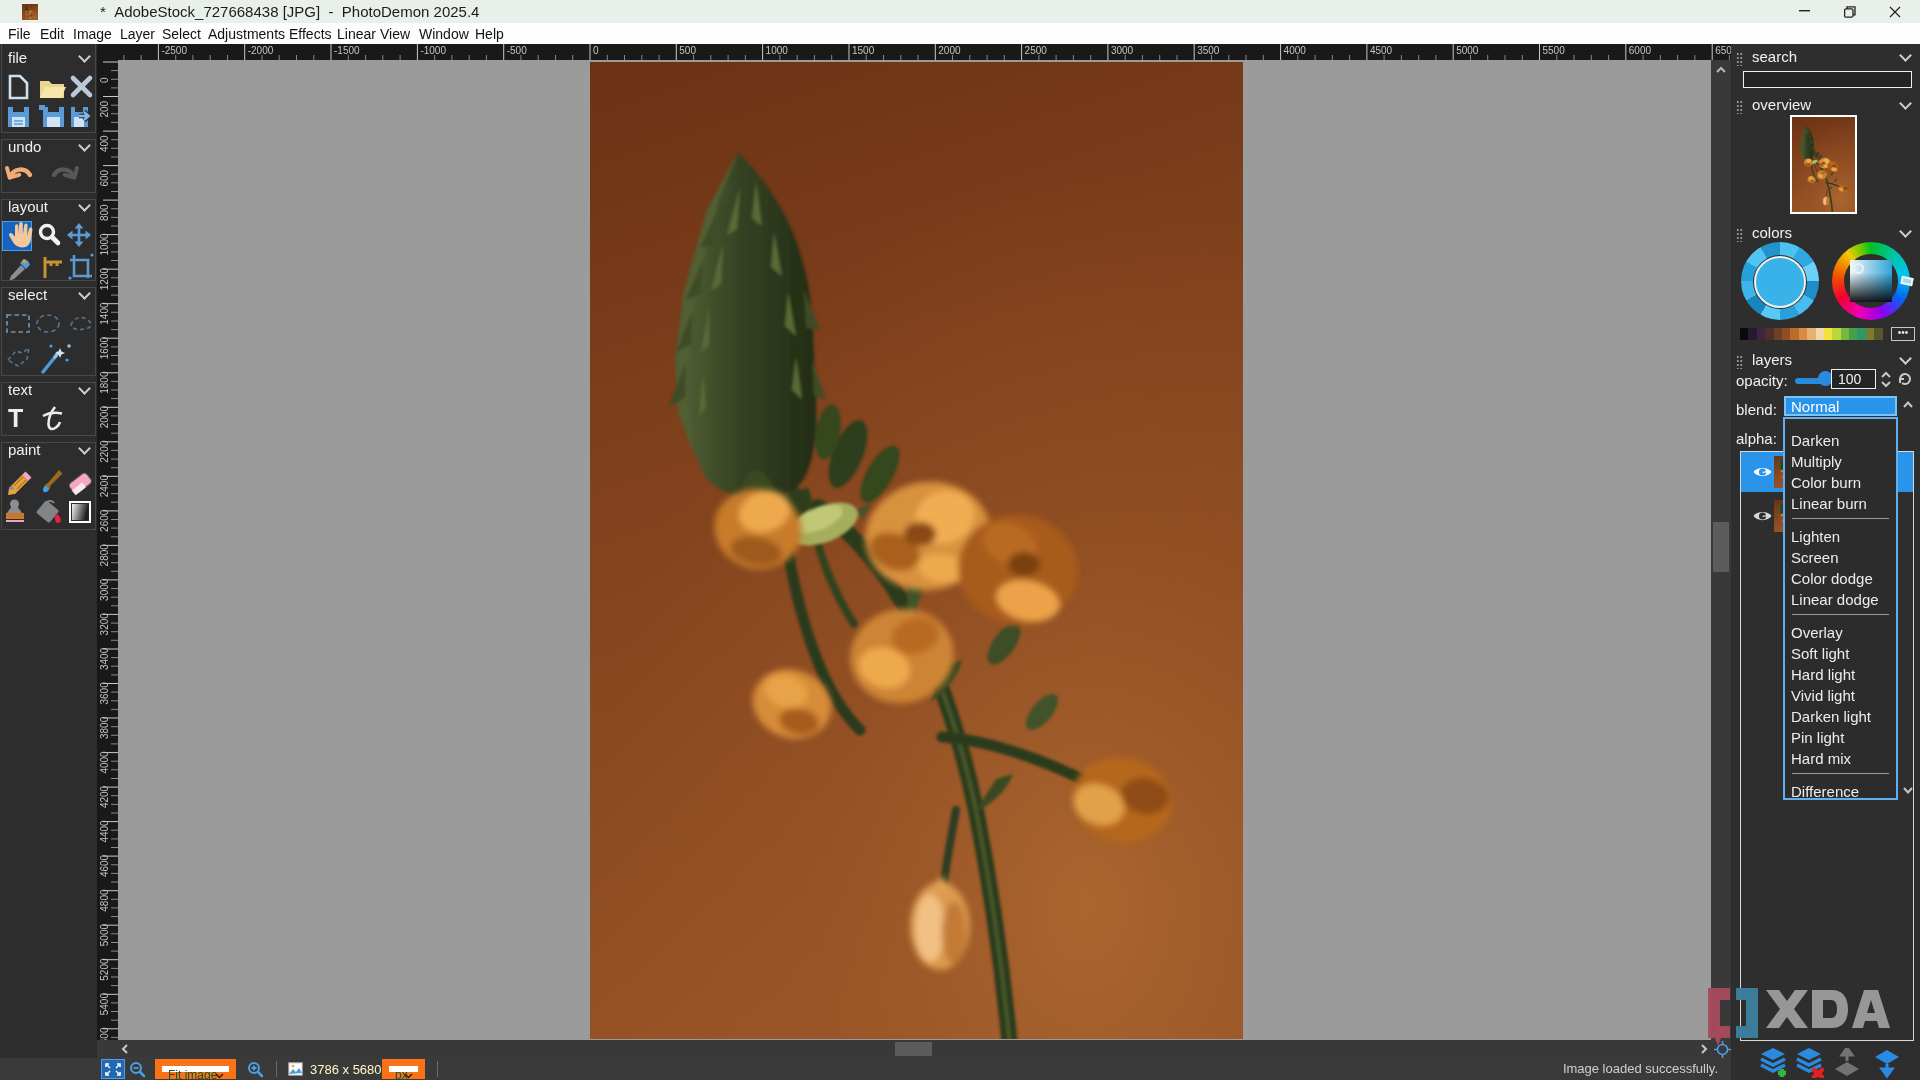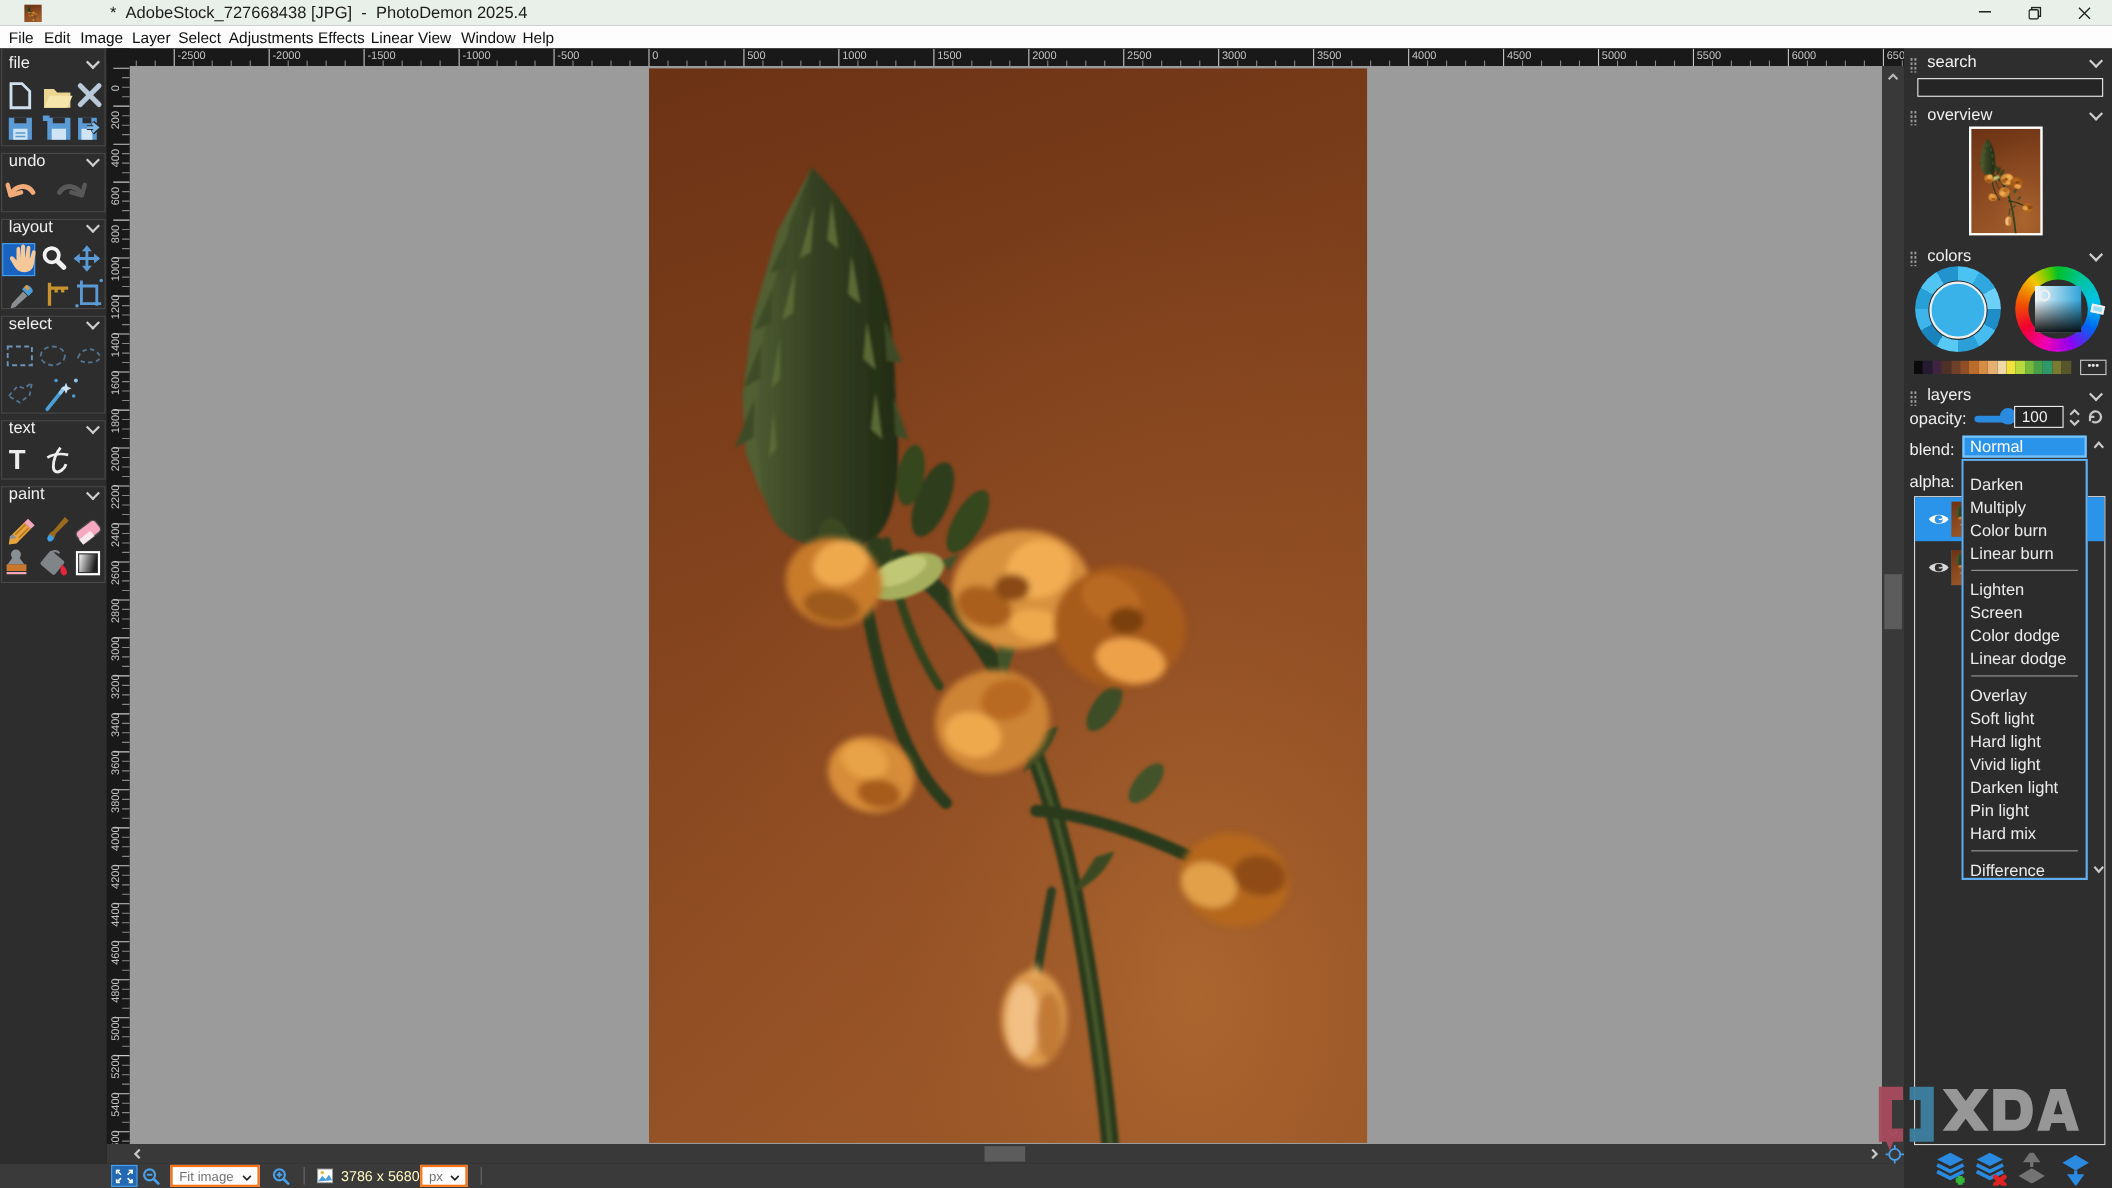--- a/index.html
+++ b/index.html
@@ -17,21 +17,21 @@
 #canvas { left:118px; top:60px; width:1593px; height:980px; background:#9b9b9b; overflow:hidden; }
 #vscroll { left:1711px; top:60px; width:20px; height:980px; background:#393939; }
 #hscrollrow { left:97px; top:1040px; width:1634px; height:18px; background:#393939; }
 #statusbar { left:0; top:1058px; width:1731px; height:22px; background:#3a3a3a; }
 #rpanel { left:1731px; top:44px; width:189px; height:1036px; background:#2e2e2e; }
 .phead { position:absolute; left:0; width:100%; height:17px; color:#f0f0f0; font-size:15px; }
 .chev { position:absolute; width:10px; height:10px; }
 .chev:before { content:""; position:absolute; left:0; top:0; width:7px; height:7px; border-right:2px solid #cfcfcf; border-bottom:2px solid #cfcfcf; transform:rotate(45deg); }
 .dots { position:absolute; width:7px; height:14px; background:
  radial-gradient(circle 1.2px, #9a9a9a 1.1px, transparent 1.2px) 0 0/3.5px 4px; }
-.combo { position:absolute; background:#fff; border:2px solid #f97316; font-size:12px; color:#737373; }
+.combo { position:absolute; background:#fff; border:7px solid #f97316; font-size:12px; color:#14532d; }
 .sep { position:absolute; width:1px; height:16px; background:#6a6a6a; }
 </style>
 </head>
 <body>
 
 <svg width="0" height="0" style="position:absolute">
 <defs>
 <radialGradient id="bgl" cx="76%" cy="86%" r="75%">
  <stop offset="0%" stop-color="#b26c32" stop-opacity="0.75"></stop>
  <stop offset="55%" stop-color="#a05c2a" stop-opacity="0.28"></stop>
@@ -621,20 +621,21 @@
     <path d="M1,12 l4,-5 3,3 3,-4 3,5 z" fill="#4a9fd8"></path>
       <circle cx="5" cy="4" r="1.6" fill="#e8b84a"></circle>
   </svg>
   <div class="abs" style="left:310px;top:4px;font-size:13px;color:#fef9c3">3786 x 5680</div>
   <div class="combo" style="left:382px;top:1px;width:43px;height:20px;padding:2px 0 0 6px">px
     <svg style="position:absolute;right:5px;top:7px" width="9" height="6">
         <path d="M1,1 L4.5,4.5 L8,1" stroke="#222" stroke-width="1.5" fill="none"></path>
       </svg>
   </div>
   <div class="sep" style="left:437px;top:3px"></div>
+  <div class="abs" style="left:0;top:3px;width:1718px;text-align:right;font-size:13px;color:#d0d0d0">Image loaded successfully.</div>
 </div>
 
 
 <div id="rpanel" class="abs">
 
   <span class="dots" style="left:5px;top:8px"></span>
   <div class="phead" style="top:4px">
       <span style="position:absolute;left:21px">search</span>
       <span class="chev" style="left:170px;top:3px"></span>
     </div>

